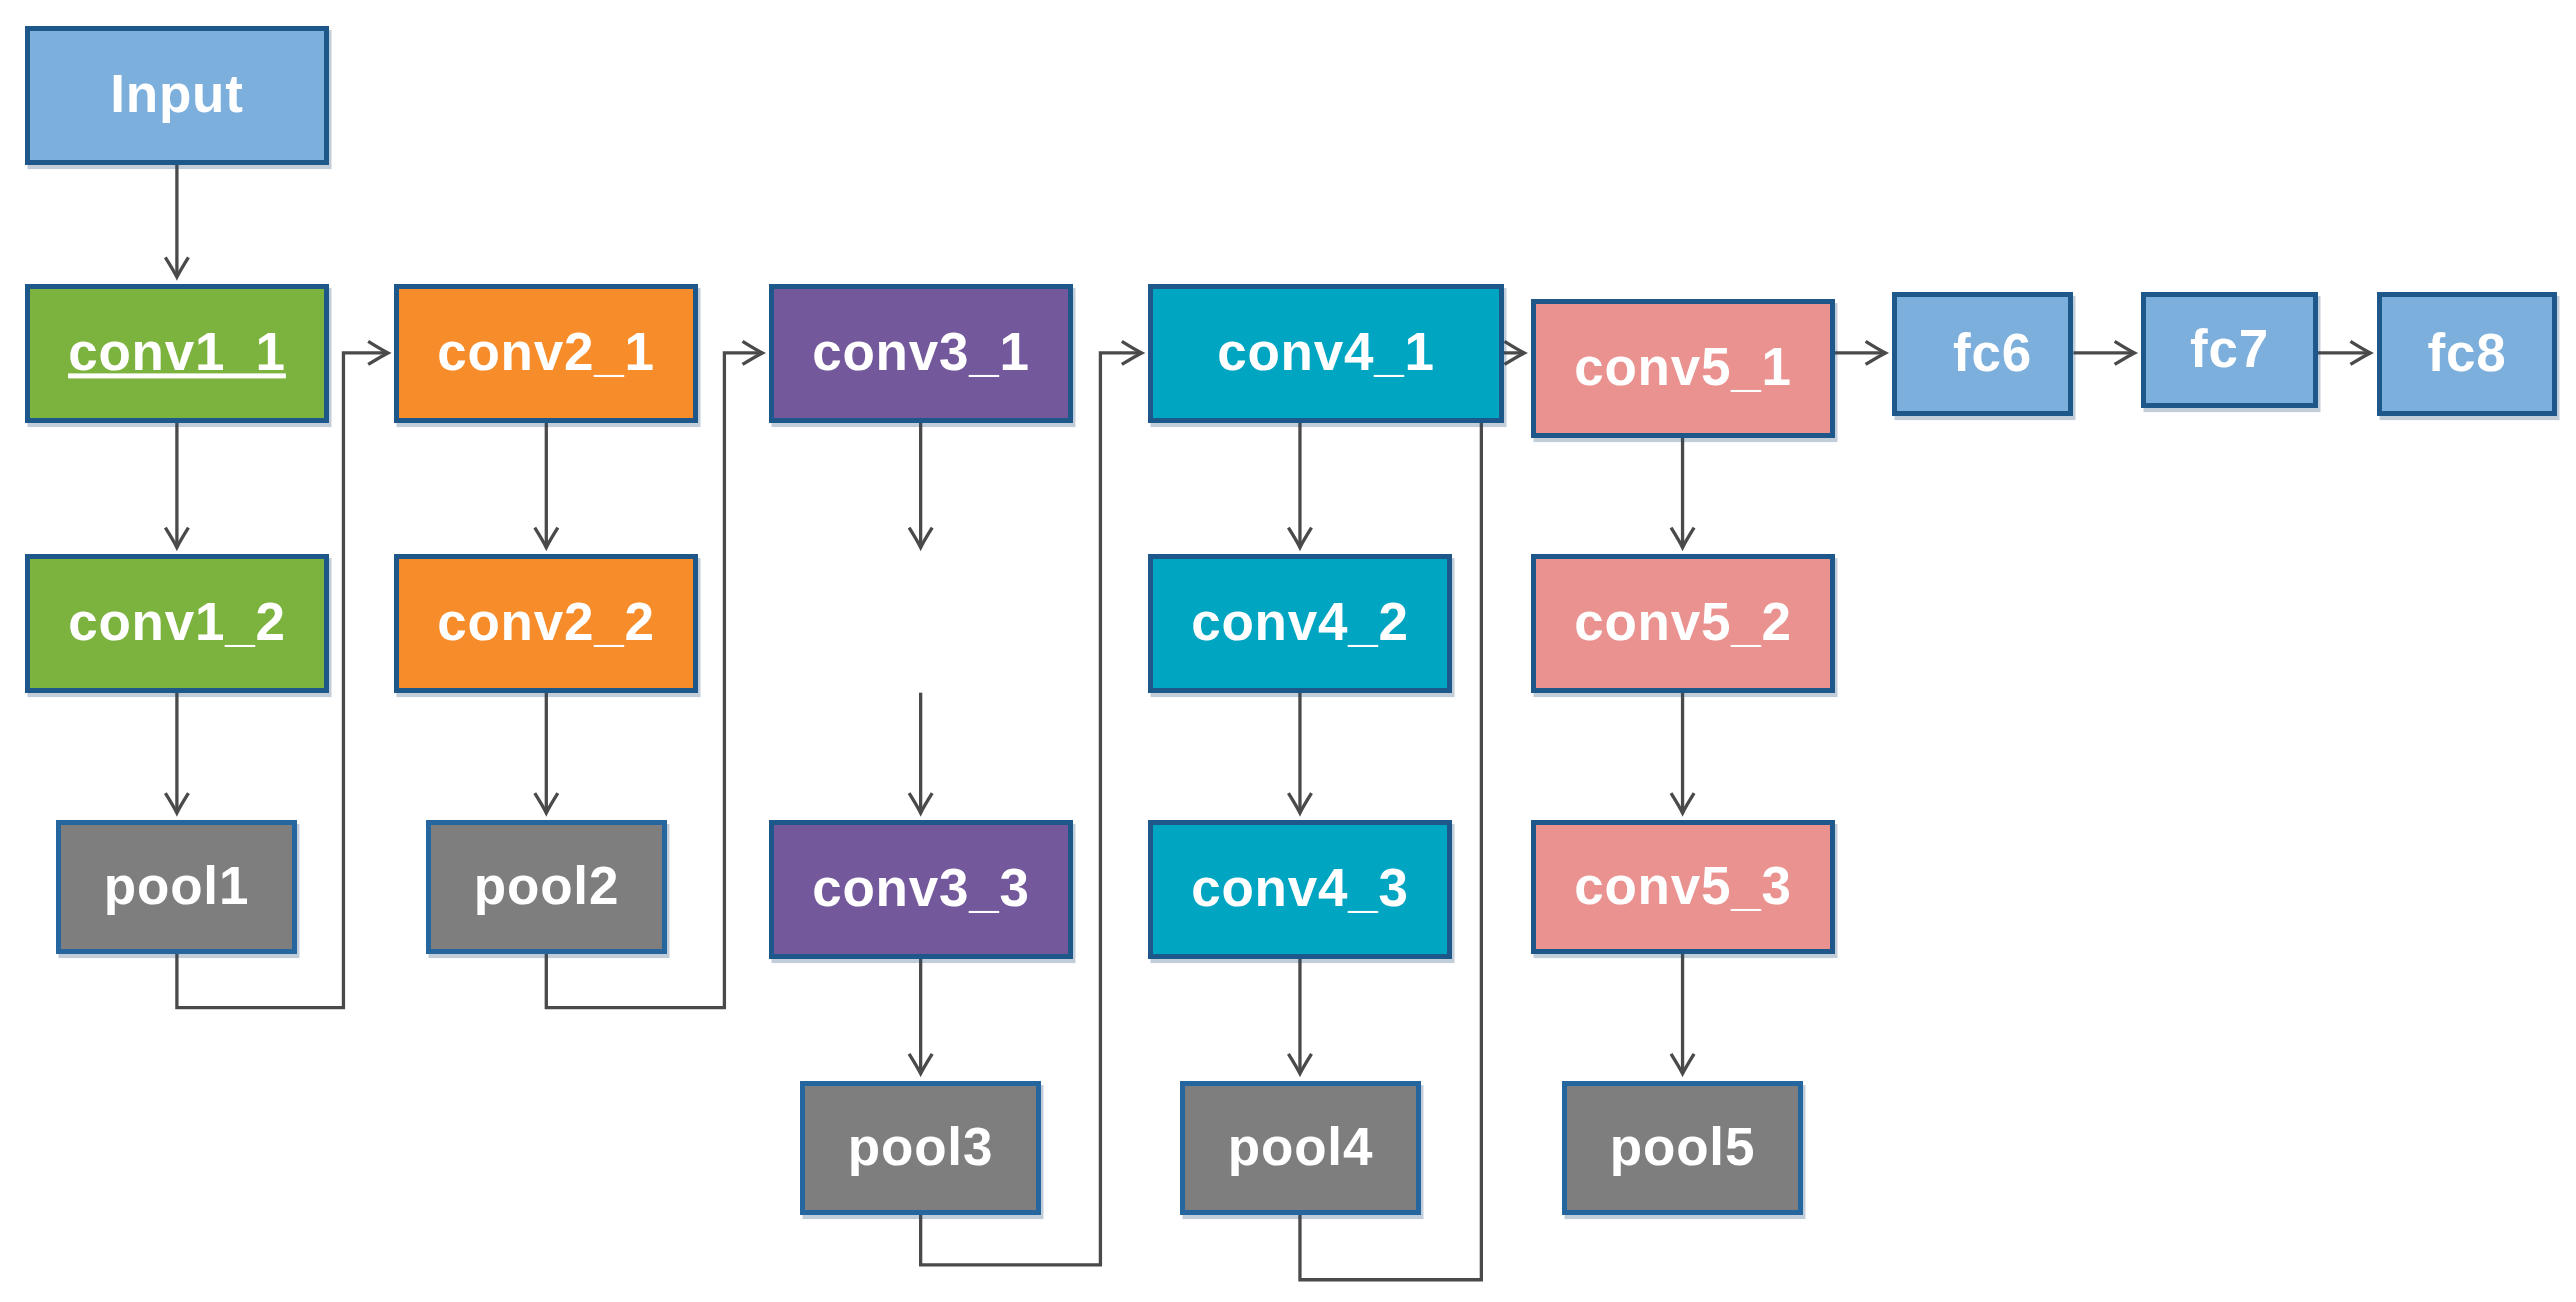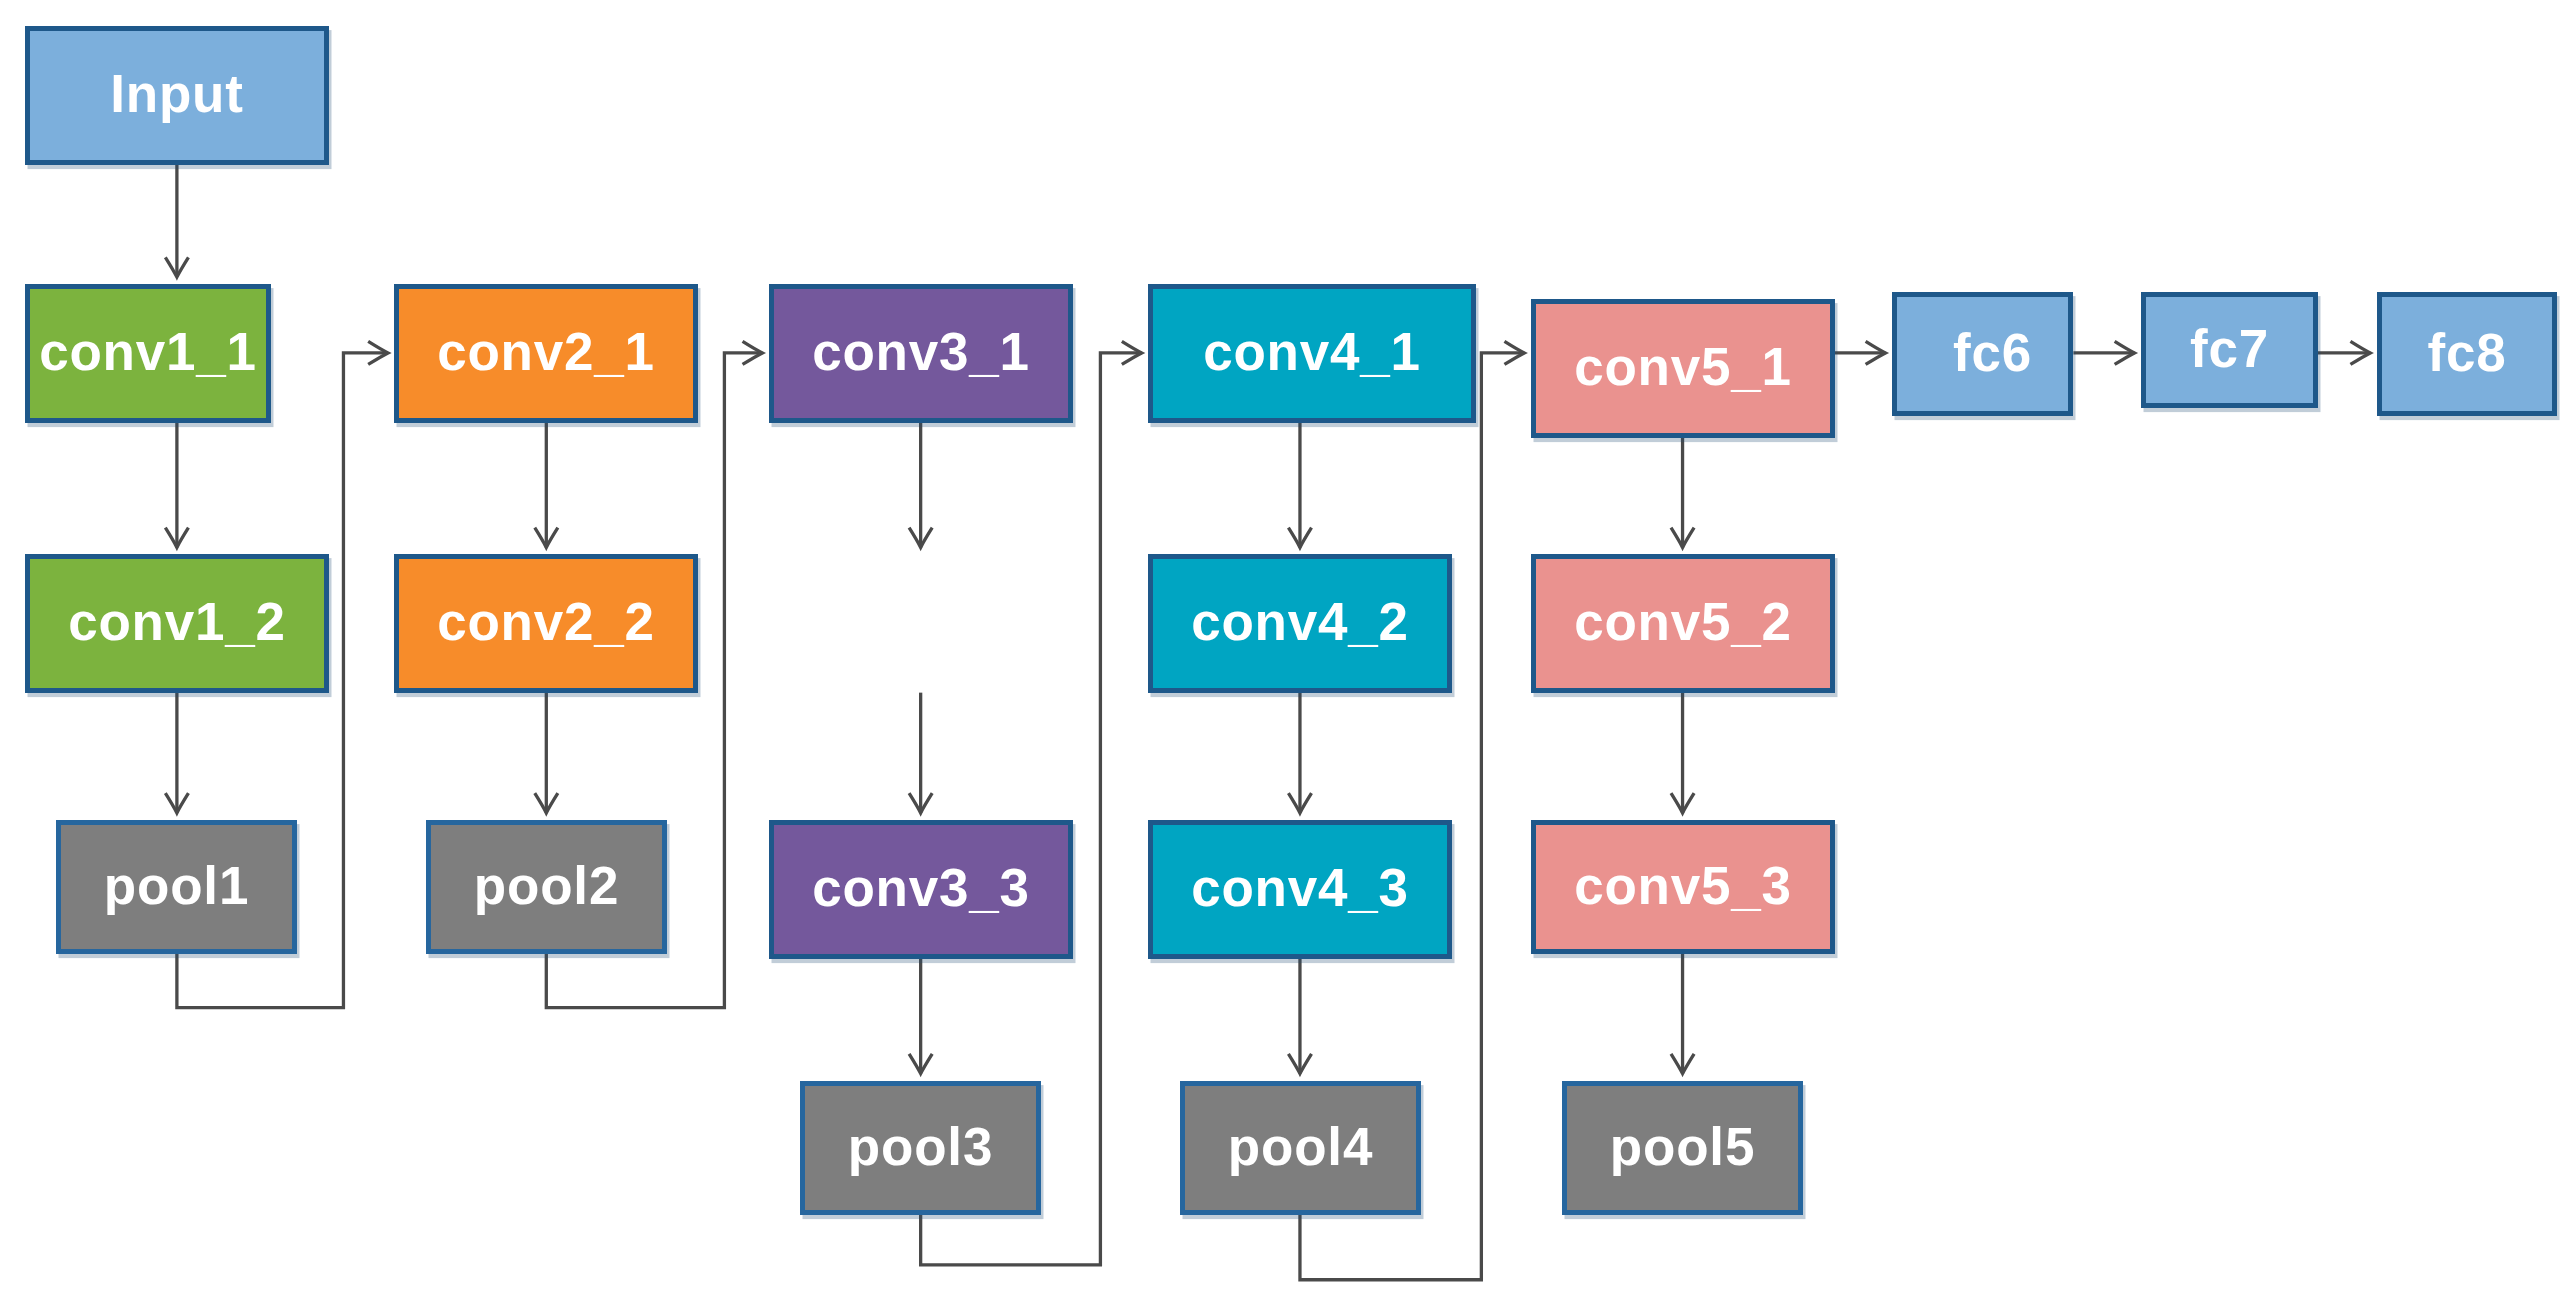--- a/index.html
+++ b/index.html
@@ -16,31 +16,31 @@
     border:5.8px solid #1e588a;
     display:flex;align-items:center;justify-content:center;
     font-weight:700;font-size:53px;line-height:1;
     color:#ffffff;
     letter-spacing:0.8px;
     box-shadow:2.5px 4.1px 0 rgba(32,74,115,0.28);
   }
   .node .lbl{transform:translateY(-1.6px);}
   
   .n-input   {left:25px;  top:26px;   width:304px;height:139px;}
-  .n-conv1_1 {left:25px;  top:284px;  width:246px;height:139px;}
+  .n-conv1_1 {left:25px;  top:284px;  width:304px;height:139px;text-decoration:underline;}
   .n-conv1_2 {left:25px;  top:554px;  width:304px;height:139px;}
   .n-pool1   {left:56px;  top:820px;  width:241px;height:134px;}
   .n-conv2_1 {left:394px; top:284px;  width:304px;height:139px;}
   .n-conv2_2 {left:394px; top:554px;  width:304px;height:139px;}
   .n-pool2   {left:426px; top:820px;  width:241px;height:134px;}
   .n-conv3_1 {left:769px; top:284px;  width:304px;height:139px;}
   .n-conv3_2 {left:769px; top:554px;  width:304px;height:139px;}
   .n-conv3_3 {left:769px; top:820px;  width:304px;height:139px;}
   .n-pool3   {left:800px; top:1081px; width:241px;height:134px;}
-  .n-conv4_1 {left:1148px;top:284px;  width:328px;height:139px;}
+  .n-conv4_1 {left:1148px;top:284px;  width:356px;height:139px;}
   .n-conv4_2 {left:1148px;top:554px;  width:304px;height:139px;}
   .n-conv4_3 {left:1148px;top:820px;  width:304px;height:139px;}
   .n-pool4   {left:1180px;top:1081px; width:241px;height:134px;}
   .n-conv5_1 {left:1531px;top:284px;  width:304px;height:139px;margin-top:15px;}
   .n-conv5_2 {left:1531px;top:554px;  width:304px;height:139px;}
   .n-conv5_3 {left:1531px;top:820px;  width:304px;height:134px;}
   .n-pool5   {left:1562px;top:1081px; width:241px;height:134px;}
   .n-fc6     {left:1892px;top:292px;  width:181px;height:124px;}
   .n-fc7     {left:2141px;top:292px;  width:177px;height:116px;}
   .n-fc8     {left:2377px;top:292px;  width:180px;height:124px;}

